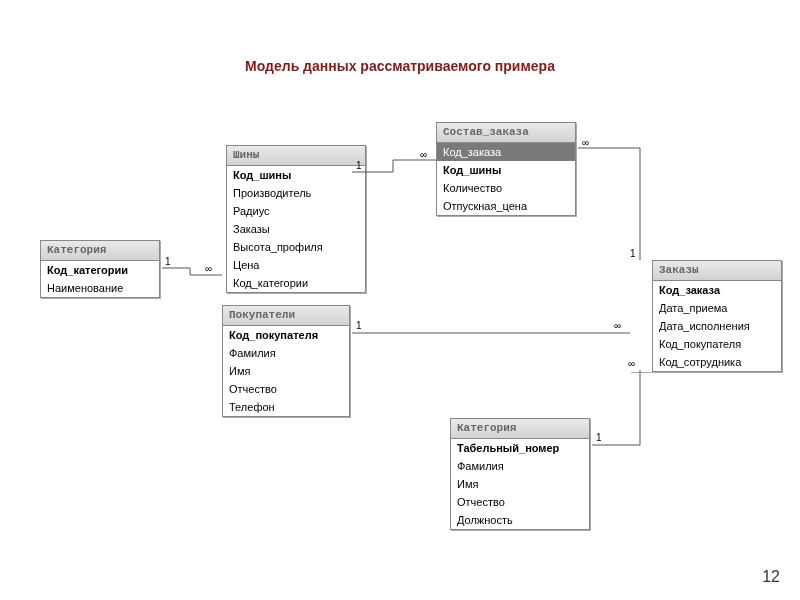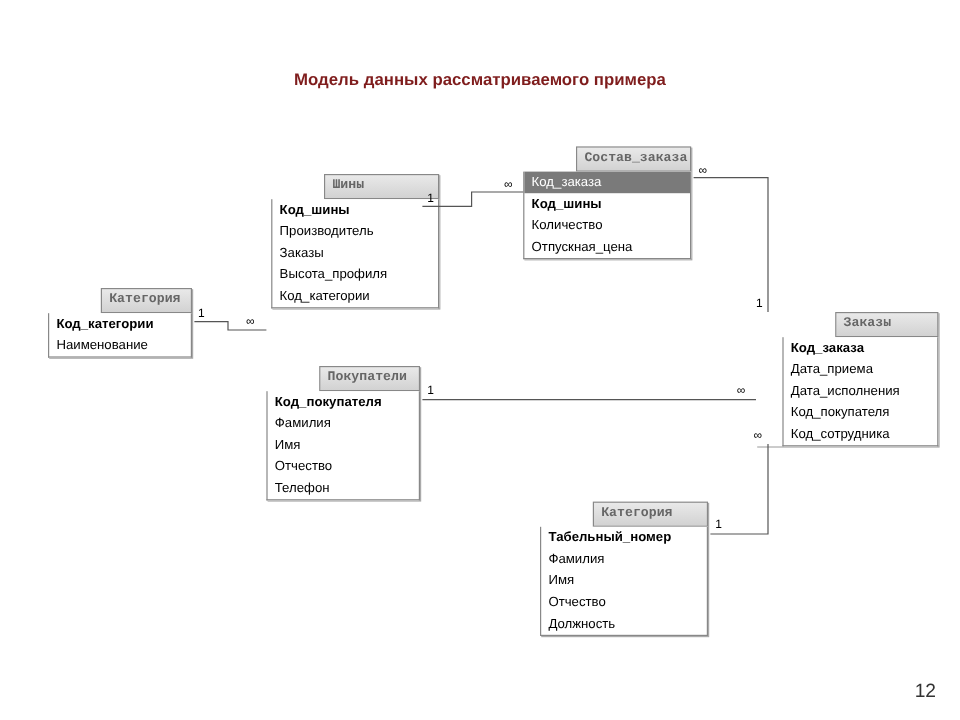--- a/index.html
+++ b/index.html
@@ -43,21 +43,20 @@
     box-shadow: 1px 1px 0 #aaa;
   }
   .entity-header {
     background: linear-gradient(#e9e9e9, #d2d2d2);
     border: 1px solid #888;
     padding: 3px 6px 4px 6px;
     font-size: 11px;
     font-weight: bold;
     color: #666;
     font-family: "Courier New", monospace;
-    margin-left: 44px;
   }
   .entity-body {
     border: 1px solid #888;
     border-top: none;
     background: #fff;
   }
   .field {
     font-size: 11px;
     padding: 2px 6px;
     line-height: 14px;
@@ -98,22 +97,24 @@
       <div class="field key">Код_категории</div>
       <div class="field">Наименование</div>
     </div>
   </div>
 
   <div class="entity" style="left:226px; top:145px; width:140px;">
     <div class="entity-header">Шины</div>
     <div class="entity-body">
       <div class="field key">Код_шины</div>
       <div class="field">Производитель</div>
+      <div class="field">Радиус</div>
       <div class="field">Заказы</div>
       <div class="field">Высота_профиля</div>
+      <div class="field">Цена</div>
       <div class="field">Код_категории</div>
     </div>
   </div>
 
   <div class="entity" style="left:436px; top:122px; width:140px;">
     <div class="entity-header">Состав_заказа</div>
     <div class="entity-body">
       <div class="field selected">Код_заказа</div>
       <div class="field key">Код_шины</div>
       <div class="field">Количество</div>

